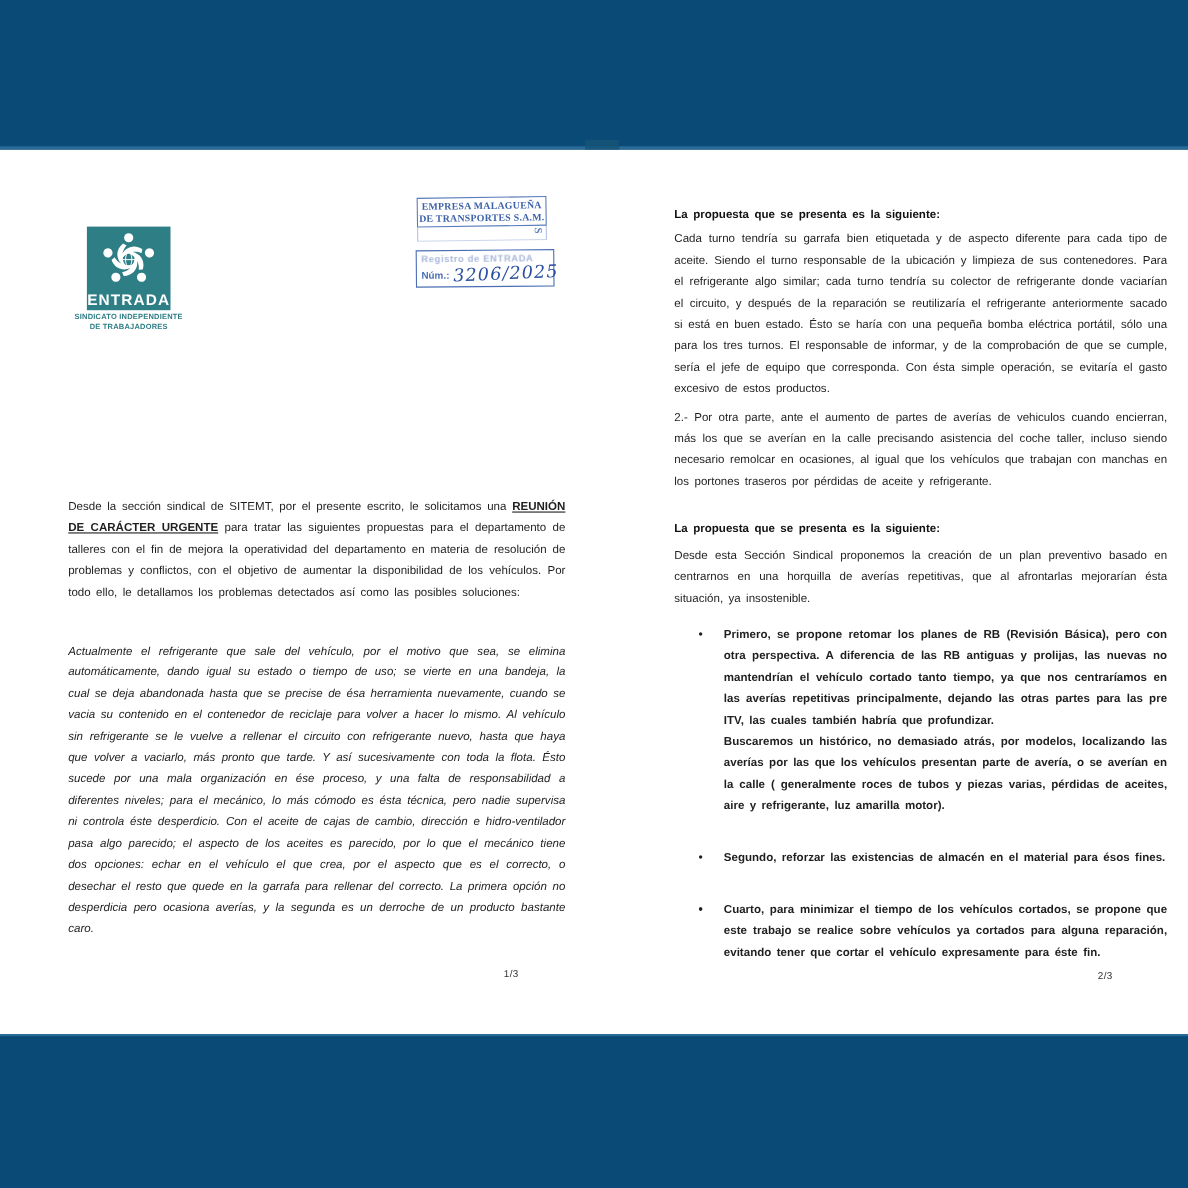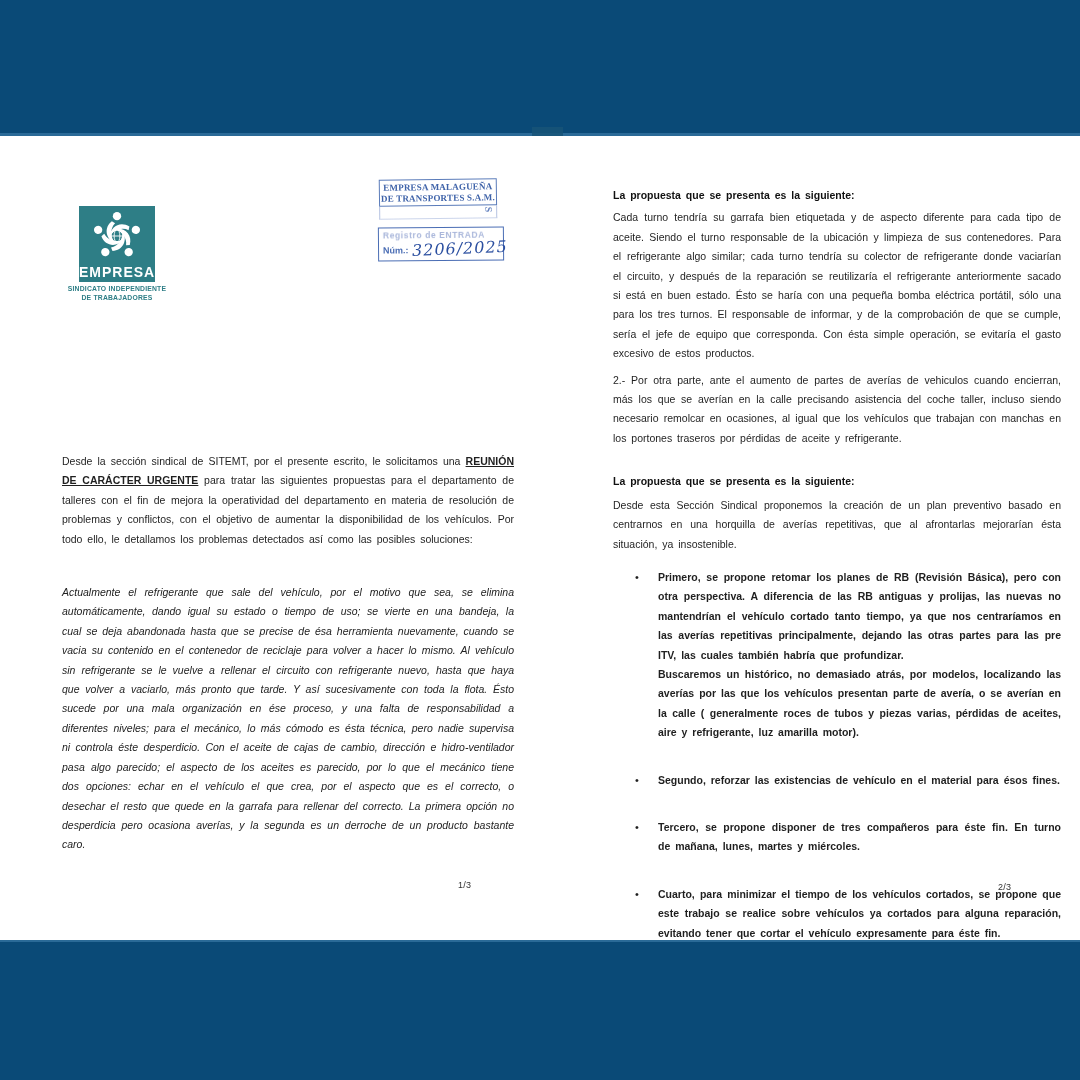--- a/index.html
+++ b/index.html
@@ -122,21 +122,21 @@
             <circle r="10" fill="none" stroke="#ffffff" stroke-width="2.6"></circle>
             <ellipse rx="4.5" ry="10" fill="none" stroke="#ffffff" stroke-width="1.4"></ellipse>
             <line x1="-10" y1="0" x2="10" y2="0" stroke="#ffffff" stroke-width="1.4"></line>
             <use href="#fig"></use>
             <use href="#fig" transform="rotate(72)"></use>
             <use href="#fig" transform="rotate(144)"></use>
             <use href="#fig" transform="rotate(216)"></use>
             <use href="#fig" transform="rotate(288)"></use>
           </g>
         </svg>
-        <div class="logo-acronym">EMPRESA</div>
+        <div class="logo-acronym">ENTRADA</div>
       </div>
       <div class="logo-caption">
         <div>SINDICATO INDEPENDIENTE</div>
         <div>DE TRABAJADORES</div>
       </div>
     </div>
 
     <div class="stamp1">
       <div class="stamp1-box">
         <div>EMPRESA MALAGUEÑA</div>
@@ -168,22 +168,22 @@
   <div>
     <div class="page-col" id="col2">
       <p class="h-bold">La propuesta que se presenta es la siguiente:</p>
       <p class="mt-p1">Cada turno tendría su garrafa bien etiquetada y de aspecto diferente para cada tipo de aceite. Siendo el turno  responsable  de  la  ubicación  y  limpieza  de  sus  contenedores. Para el refrigerante algo similar; cada turno tendría su colector de refrigerante donde vaciarían el circuito, y después de la reparación se reutilizaría el refrigerante anteriormente sacado si está en buen estado. Ésto se haría con una pequeña bomba eléctrica portátil, sólo una para los tres turnos. El responsable de informar, y de la comprobación de que se cumple, sería el jefe de equipo que corresponda. Con ésta simple operación, se evitaría el gasto excesivo de estos productos.</p>
       <p class="mt-p2">2.- Por otra parte, ante el aumento de partes de averías de vehiculos cuando encierran, más los que se averían en la calle precisando asistencia del coche taller, incluso siendo necesario remolcar en ocasiones, al igual que los vehículos que trabajan con manchas en los portones traseros por pérdidas de aceite y refrigerante.</p>
       <p class="h-bold mt-h2">La propuesta que se presenta es la siguiente:</p>
       <p class="mt-p3">Desde esta Sección Sindical proponemos la creación de un plan preventivo basado en centrarnos en una horquilla de averías repetitivas, que al afrontarlas mejorarían ésta situación, ya insostenible.</p>
       <ul class="bullets">
         <li><span class="bullet-dot">•</span><span class="bullet-text">Primero, se propone retomar los planes de RB (Revisión Básica), pero con otra perspectiva. A diferencia de las RB antiguas y prolijas, las nuevas no mantendrían el vehículo cortado tanto tiempo, ya que nos centraríamos en las averías repetitivas principalmente, dejando las otras partes para las pre ITV, las cuales también habría que profundizar.
 Buscaremos un histórico, no demasiado atrás, por modelos, localizando las averías por las que los vehículos presentan parte de avería, o se averían en la calle ( generalmente roces de tubos y piezas varias,  pérdidas  de  aceites,  aire  y  refrigerante,  luz  amarilla motor).</span></li>
-        <li><span class="bullet-dot">•</span><span class="bullet-text">Segundo, reforzar las existencias de vehículo en el material para ésos fines.</span></li>
-        <li><span class="bullet-dot">•</span><span class="bullet-text">Tercero, se propone  disponer de tres compañeros para éste fin. En turno de mañana, lunes, martes y miércoles.</span></li>
+        <li><span class="bullet-dot">•</span><span class="bullet-text">Segundo, reforzar las existencias de almacén en el material para ésos fines.</span></li>
+        <li><span class="bullet-dot">•</span></li>
         <li><span class="bullet-dot">•</span><span class="bullet-text">Cuarto, para minimizar el tiempo de los vehículos cortados, se propone que este trabajo se realice sobre vehículos ya cortados para alguna reparación, evitando tener que cortar el vehículo expresamente para éste fin.</span></li>
       </ul>
     </div>
 
     <div class="pagenum" id="pagenum2">2/3</div>
   </div>
 
 </div>
 
 </body></html>

